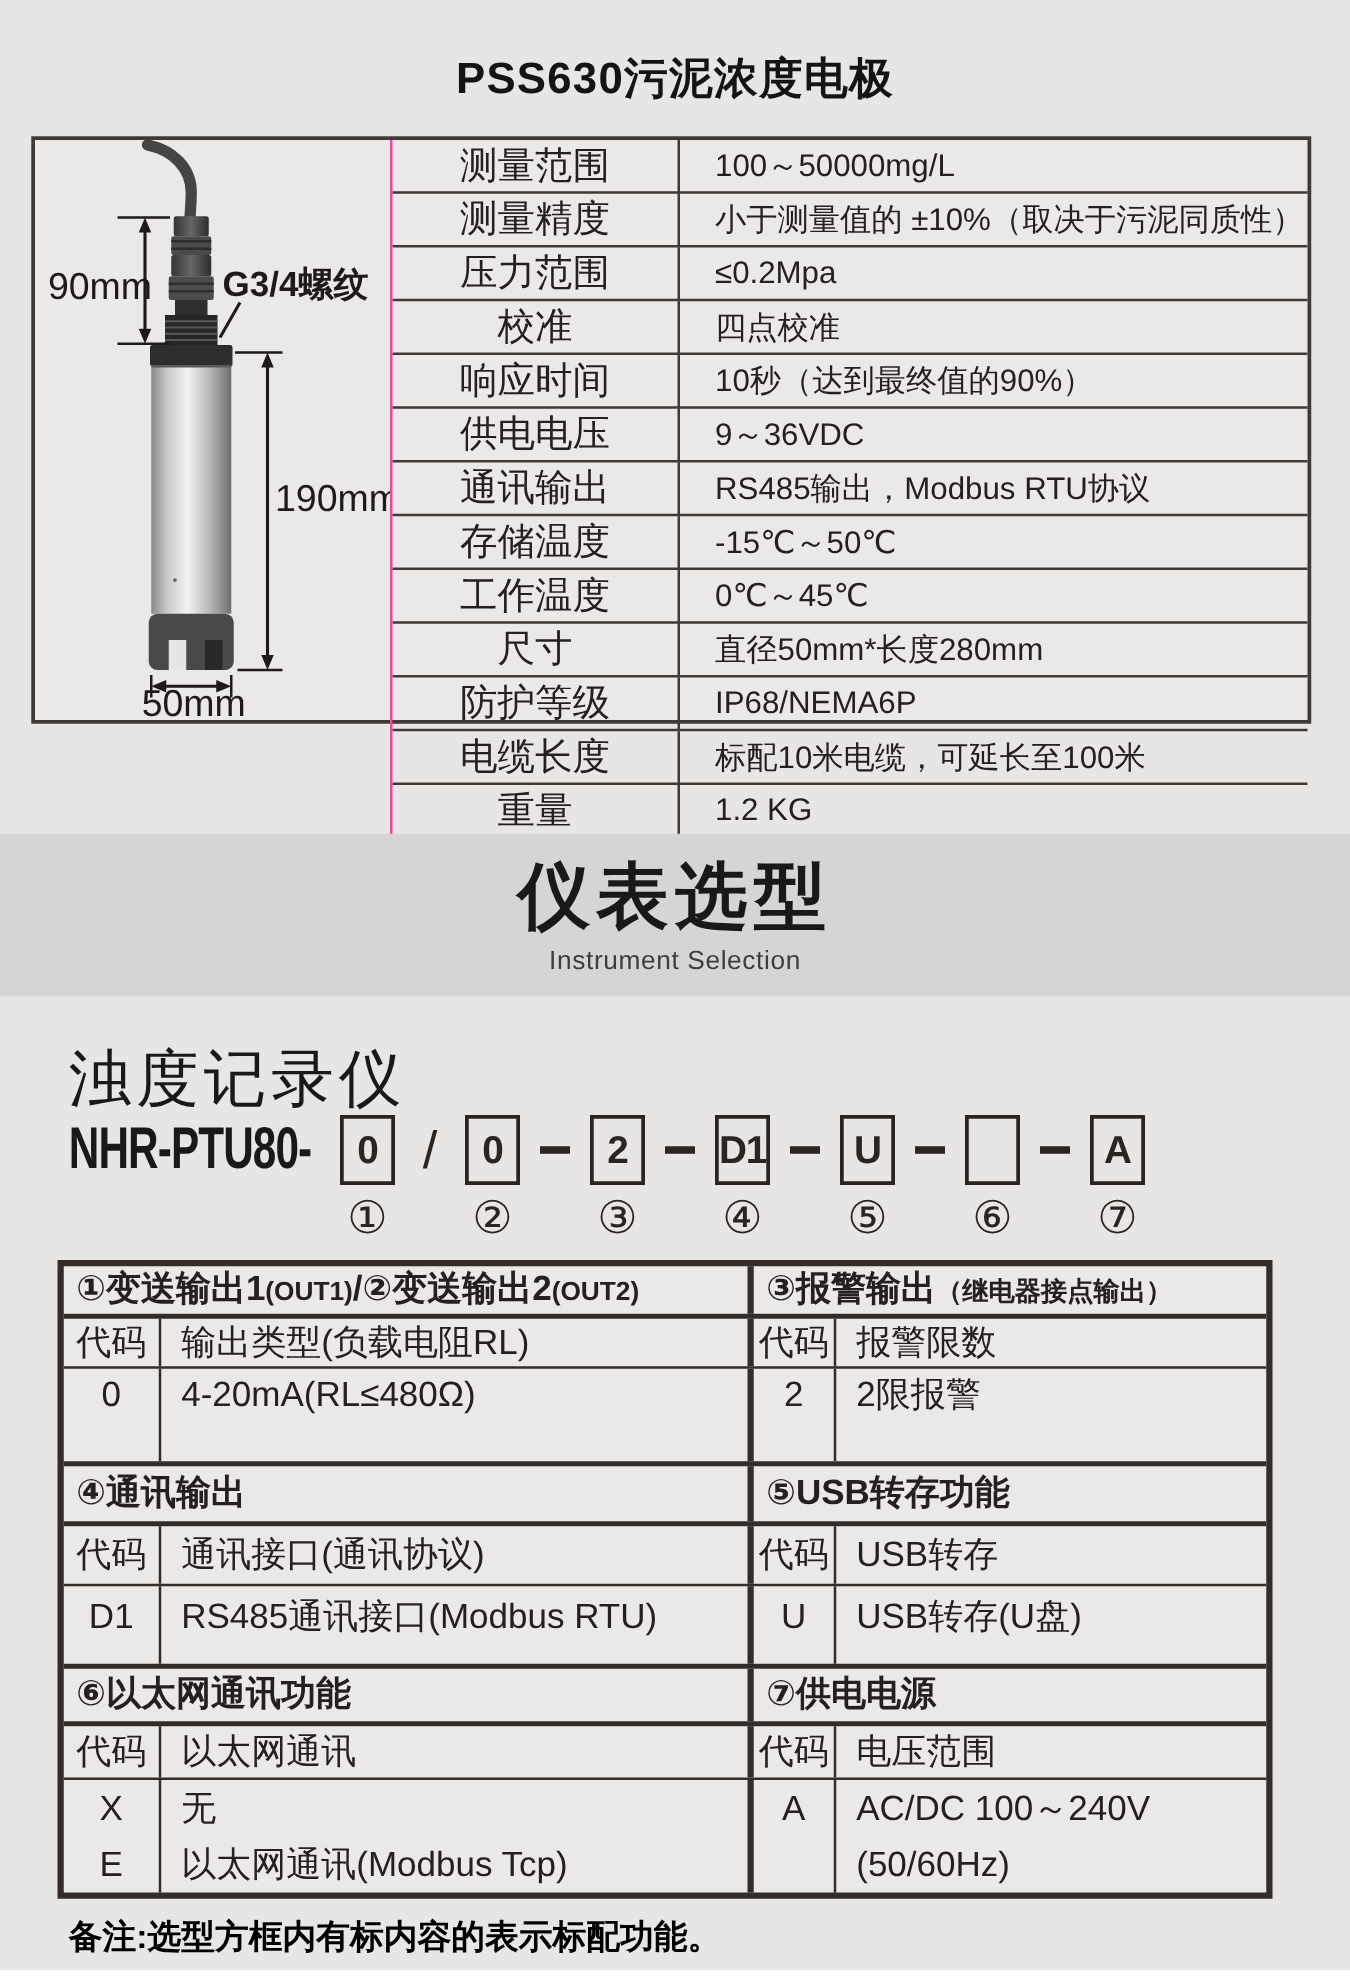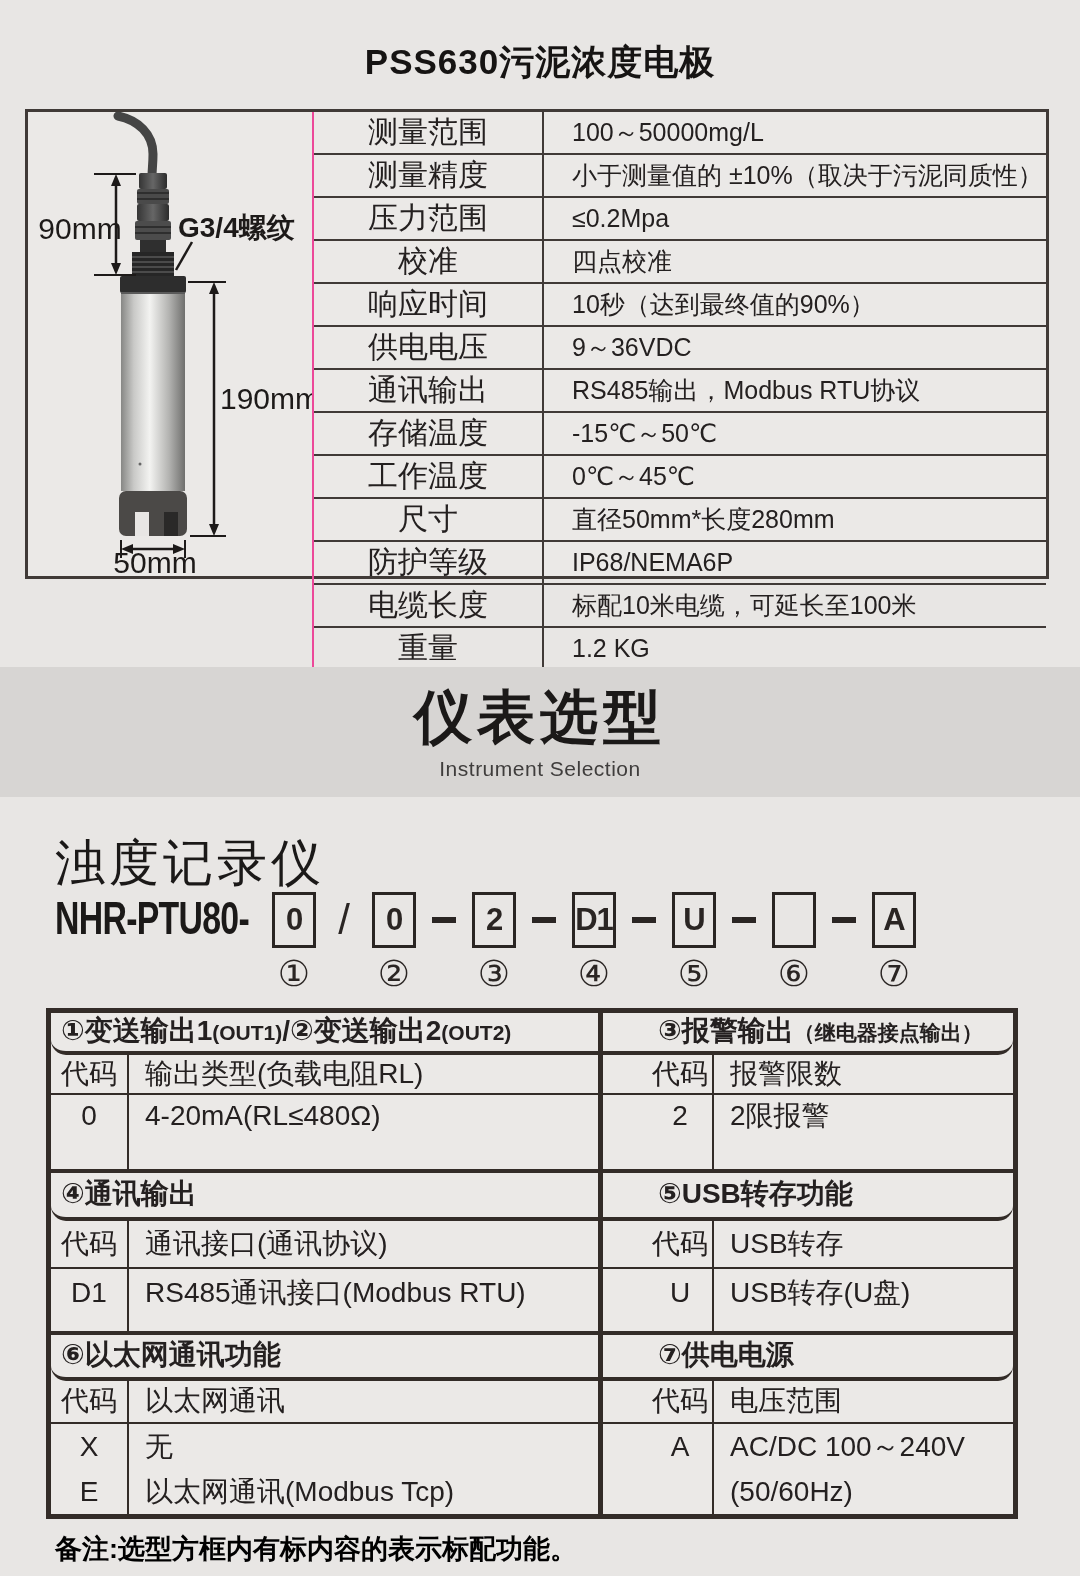--- a/index.html
+++ b/index.html
@@ -40,22 +40,22 @@
   .sep-slash{font-size:42px;color:#2a2523;}
   .sep-dash{width:24px;height:6px;background:#2a2523;}
 
   
   .sel-table{position:absolute;left:46px;top:1008px;width:972px;box-sizing:border-box;
              background:#ebe9e7;border:5px solid #332c28;font-size:28px;color:#242020;}
   .sel-section{border-bottom:4px solid #332c28;}
   .sel-section:last-child{border-bottom:none;}
   .srow{display:flex;}
   .sleft{width:552px;flex:none;border-right:5px solid #332c28;box-sizing:border-box;display:flex;}
-  .sright{flex:1;display:flex;min-width:0;margin-left:45px;}
-  .hrow{border-bottom:4px solid #332c28;font-weight:700;border-radius:15px;}
+  .sright{flex:1;display:flex;min-width:0;}
+  .hrow{border-bottom:4px solid #332c28;font-weight:700;}
   .subrow{border-bottom:2px solid #332c28;}
   .ccol{flex:none;width:78px;border-right:2px solid #332c28;box-sizing:border-box;text-align:center;}
   .ccol-r{width:66px;}
   .dcol{flex:1;padding-left:16px;white-space:nowrap;overflow:hidden;}
   .hcell{padding-left:10px;white-space:nowrap;overflow:hidden;flex:1;}
   .hs{font-size:21px;}
   .s1 .hrow{height:38px;line-height:36px;}
   .s1 .subrow{height:38px;line-height:37px;}
   .s1 .drow{height:74px;line-height:42px;}
   .s2 .hrow{height:44px;line-height:42px;}

